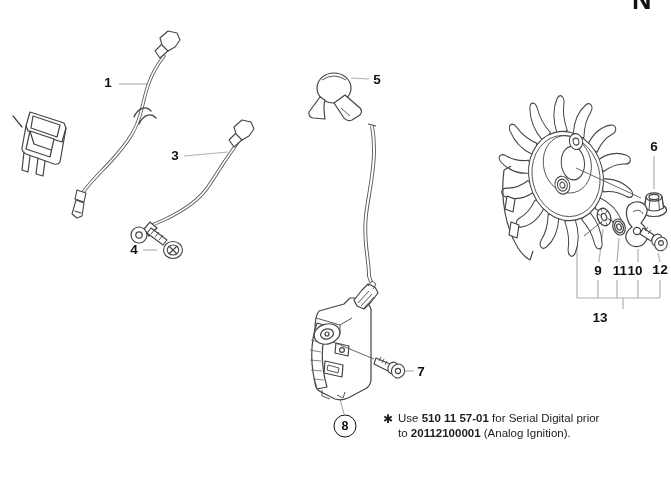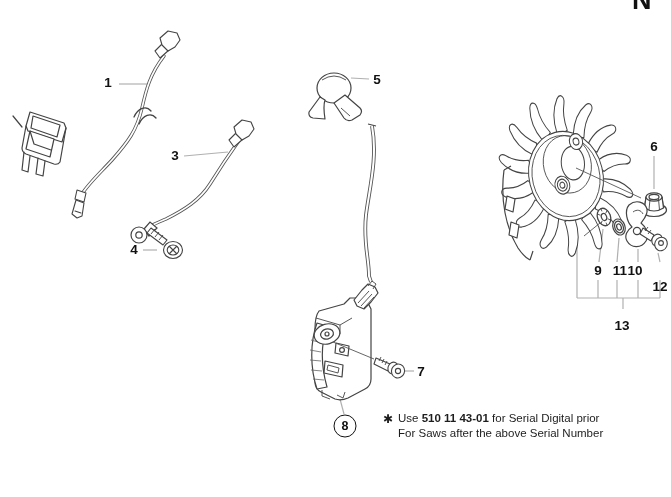--- a/index.html
+++ b/index.html
@@ -250,26 +250,26 @@
   <div class="callout" style="left:108px;top:83px;">1</div>
   <div class="callout" style="left:175px;top:156px;">3</div>
   <div class="callout" style="left:134px;top:250px;">4</div>
   <div class="callout" style="left:377px;top:80px;">5</div>
   <div class="callout" style="left:654px;top:147px;">6</div>
   <div class="callout" style="left:421px;top:372px;">7</div>
   <div class="callout circled" style="left:345px;top:426px;">8</div>
   <div class="callout" style="left:598px;top:271px;">9</div>
   <div class="callout" style="left:635px;top:271px;">10</div>
   <div class="callout" style="left:620px;top:271px;text-align:center;">11</div>
-  <div class="callout" style="left:660px;top:287px;">12</div>
-  <div class="callout" style="left:622px;top:318px;margin-top:8px;">13</div>
+  <div class="callout" style="left:660px;top:271px;font-family:Liberation Mono, monospace;">12</div>
+  <div class="callout" style="left:600px;top:318px;">13</div>
 
   <div class="section-letter">N</div>
 
   <div class="note">
     <span class="bullet">✱</span>
     <div>
-      <div><span>Use </span><b>510 11 43-01</b><span> for Serial Digital prior</span></div>
-      <div><span></span><b></b><span>For Saws after the above Serial Number</span></div>
+      <div><span>Use </span><b>510 11 57-01</b><span> for Serial Digital prior</span></div>
+      <div><span>to </span><b>20112100001</b><span> (Analog Ignition).</span></div>
     </div>
   </div>
 
 </div>
 
 </body></html>

